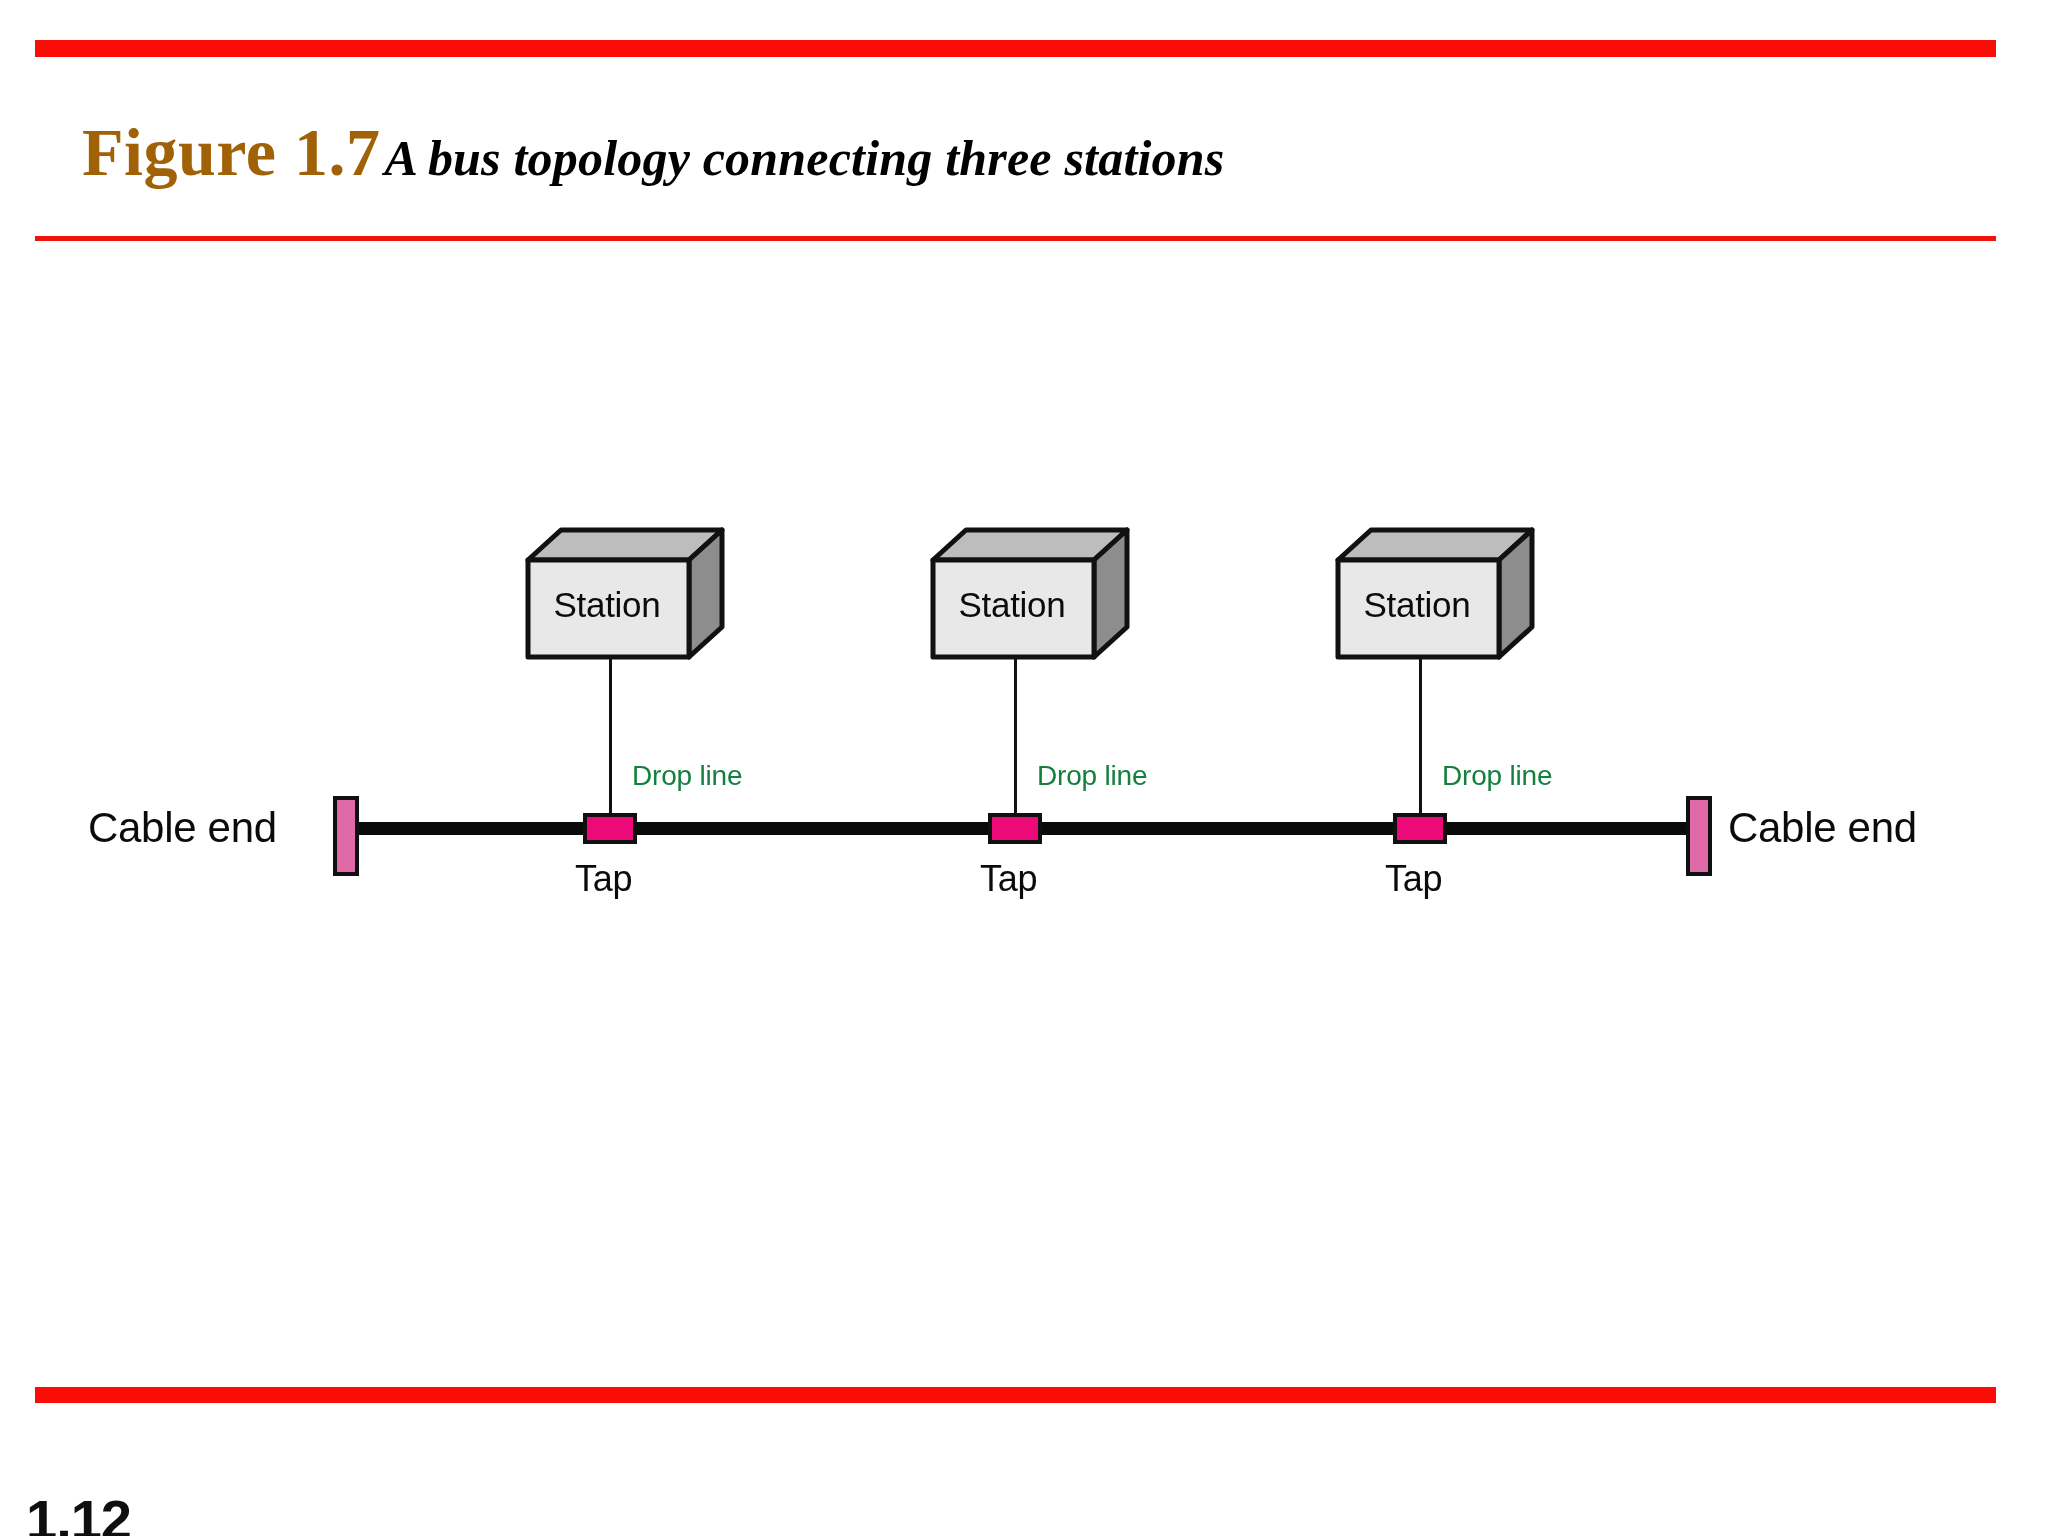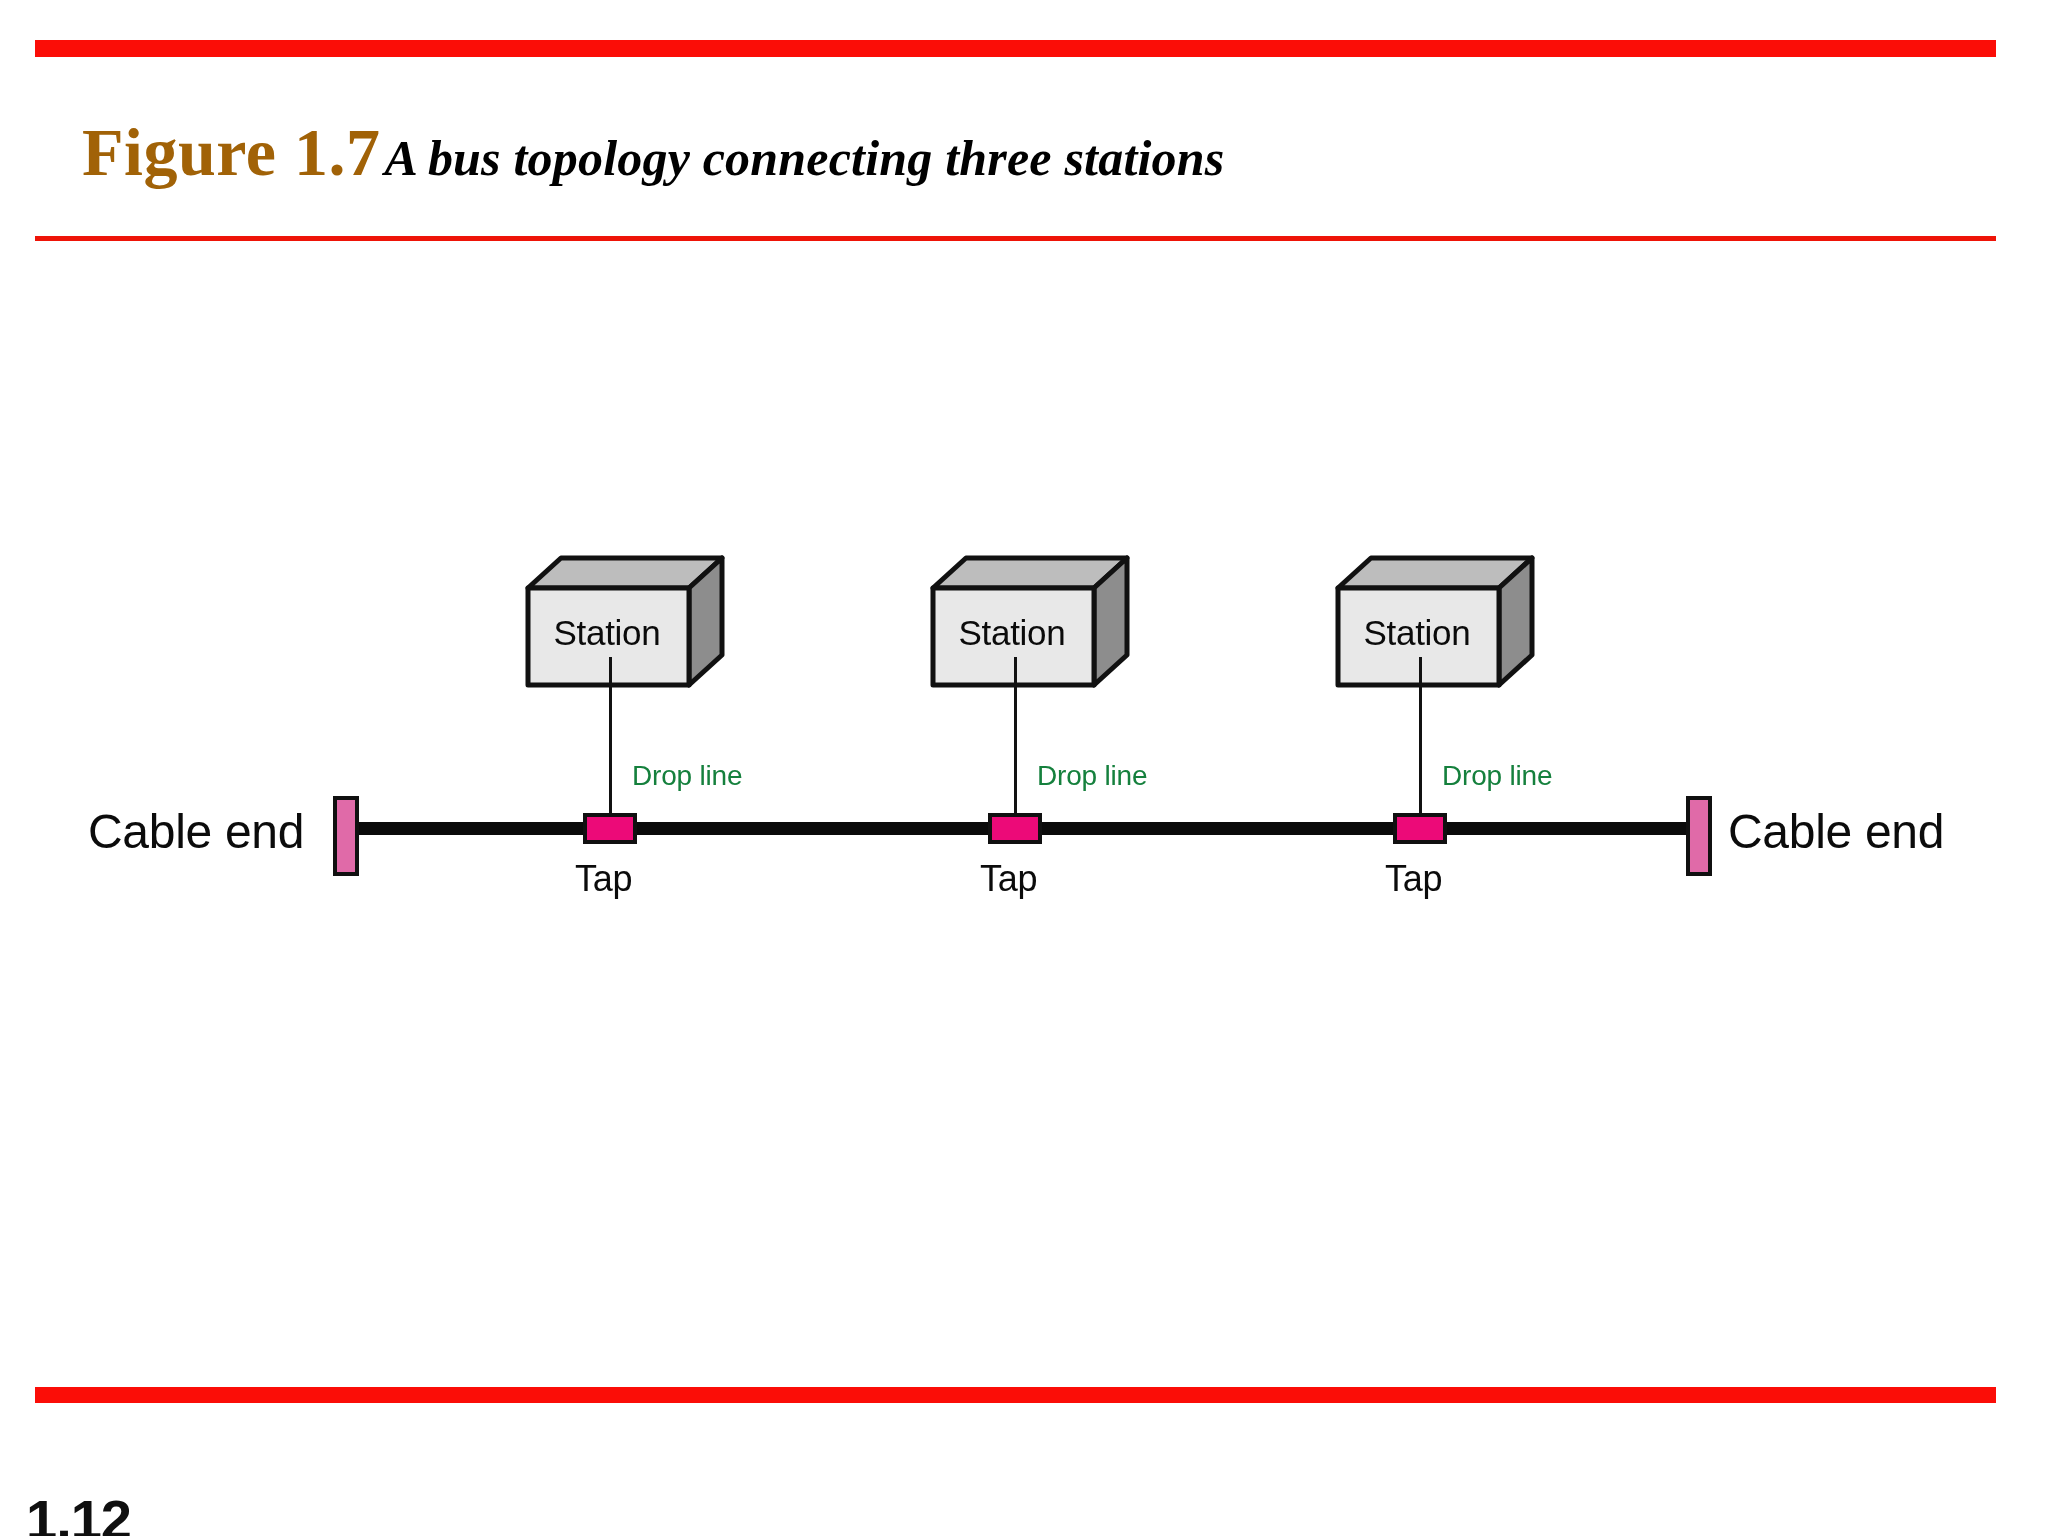--- a/index.html
+++ b/index.html
@@ -88,21 +88,20 @@
     top: 0;
     width: 2048px;
     height: 1536px;
   }
 
   
   .station {
     position: absolute;
     width: 200px;
     height: 135px;
-    margin-top: 28px;
   }
   .station .cube {
     position: absolute;
     left: 0;
     top: 0;
     width: 200px;
     height: 135px;
   }
   .station .label {
     position: absolute;
@@ -162,21 +161,21 @@
     position: absolute;
     width: 26px;
     height: 80px;
     background: #e06aa8;
     border: 4px solid #101010;
     box-sizing: border-box;
   }
   .cable-end-label {
     position: absolute;
     font-family: "Liberation Sans", sans-serif;
-    font-size: 48px;
+    font-size: 42px;
     color: #0b0b0b;
     white-space: nowrap;
     letter-spacing: -0.3px;
   }
 </style>
 </head>
 <body>
 
 <div class="rule-top"></div>
 <div class="rule-mid"></div>

